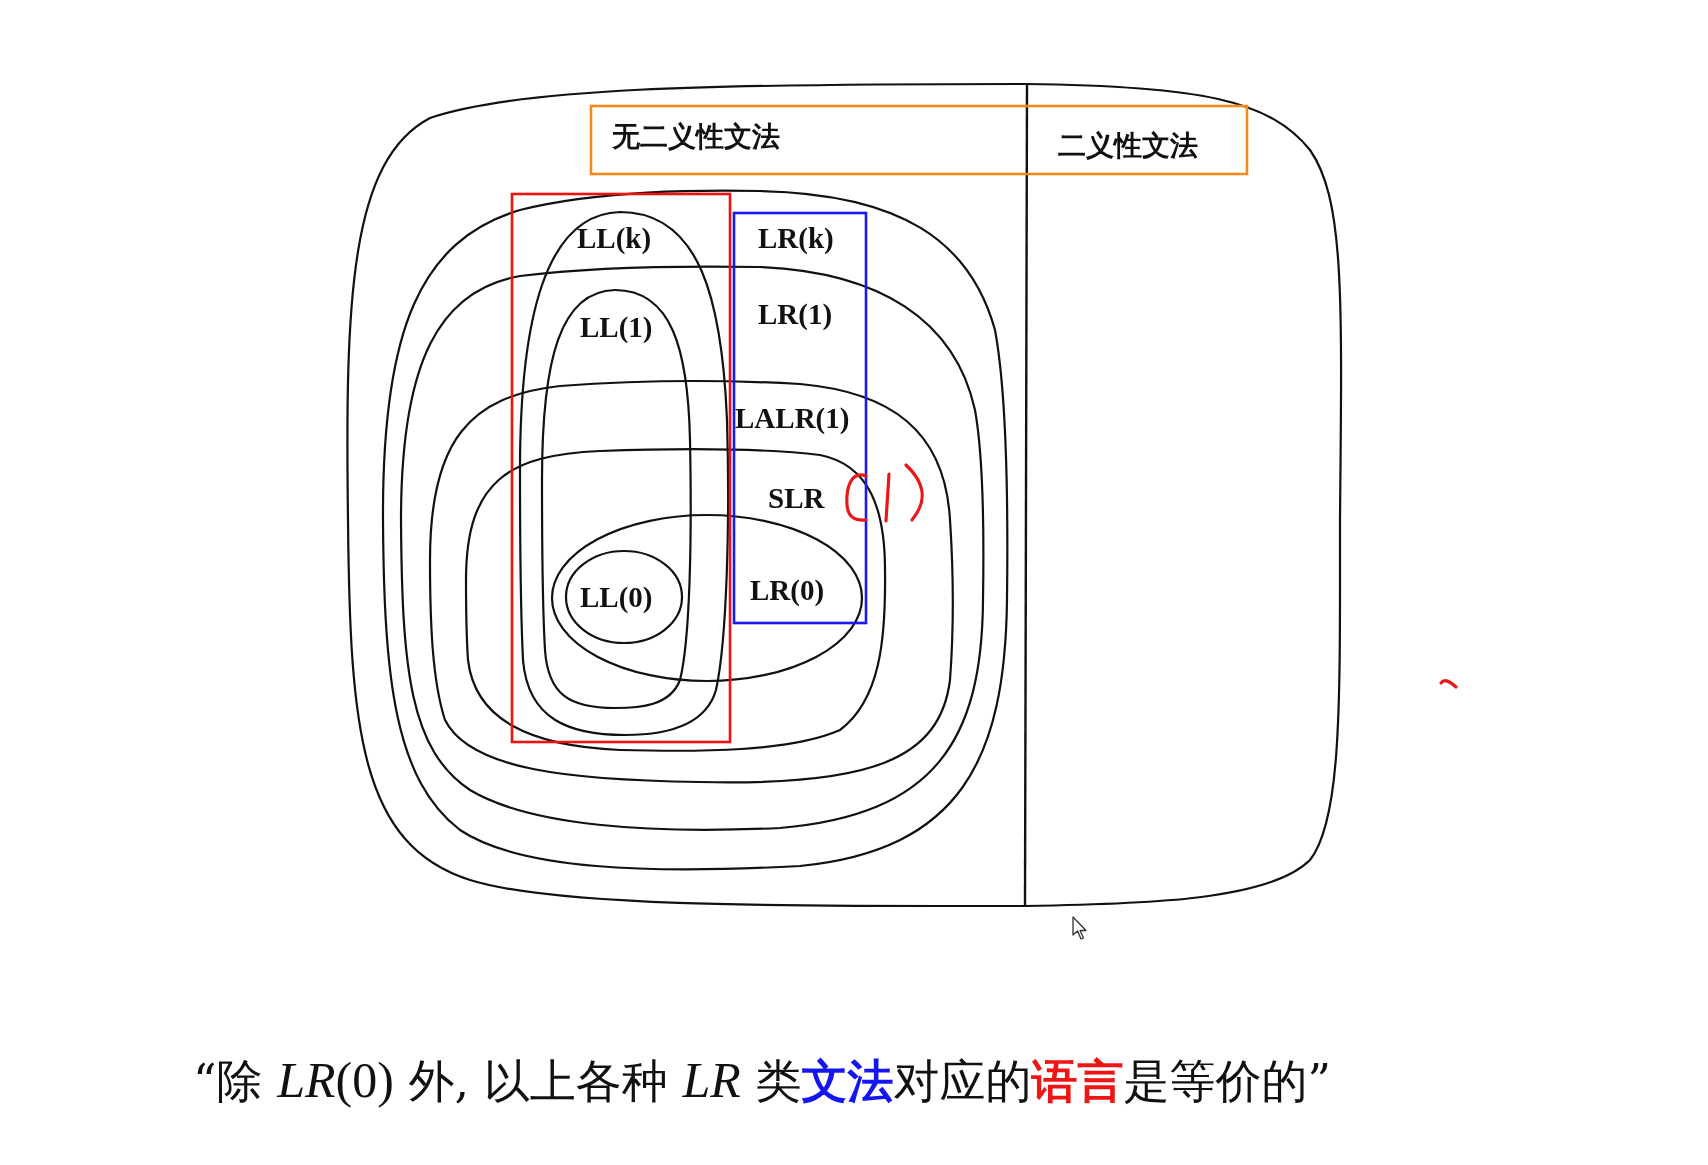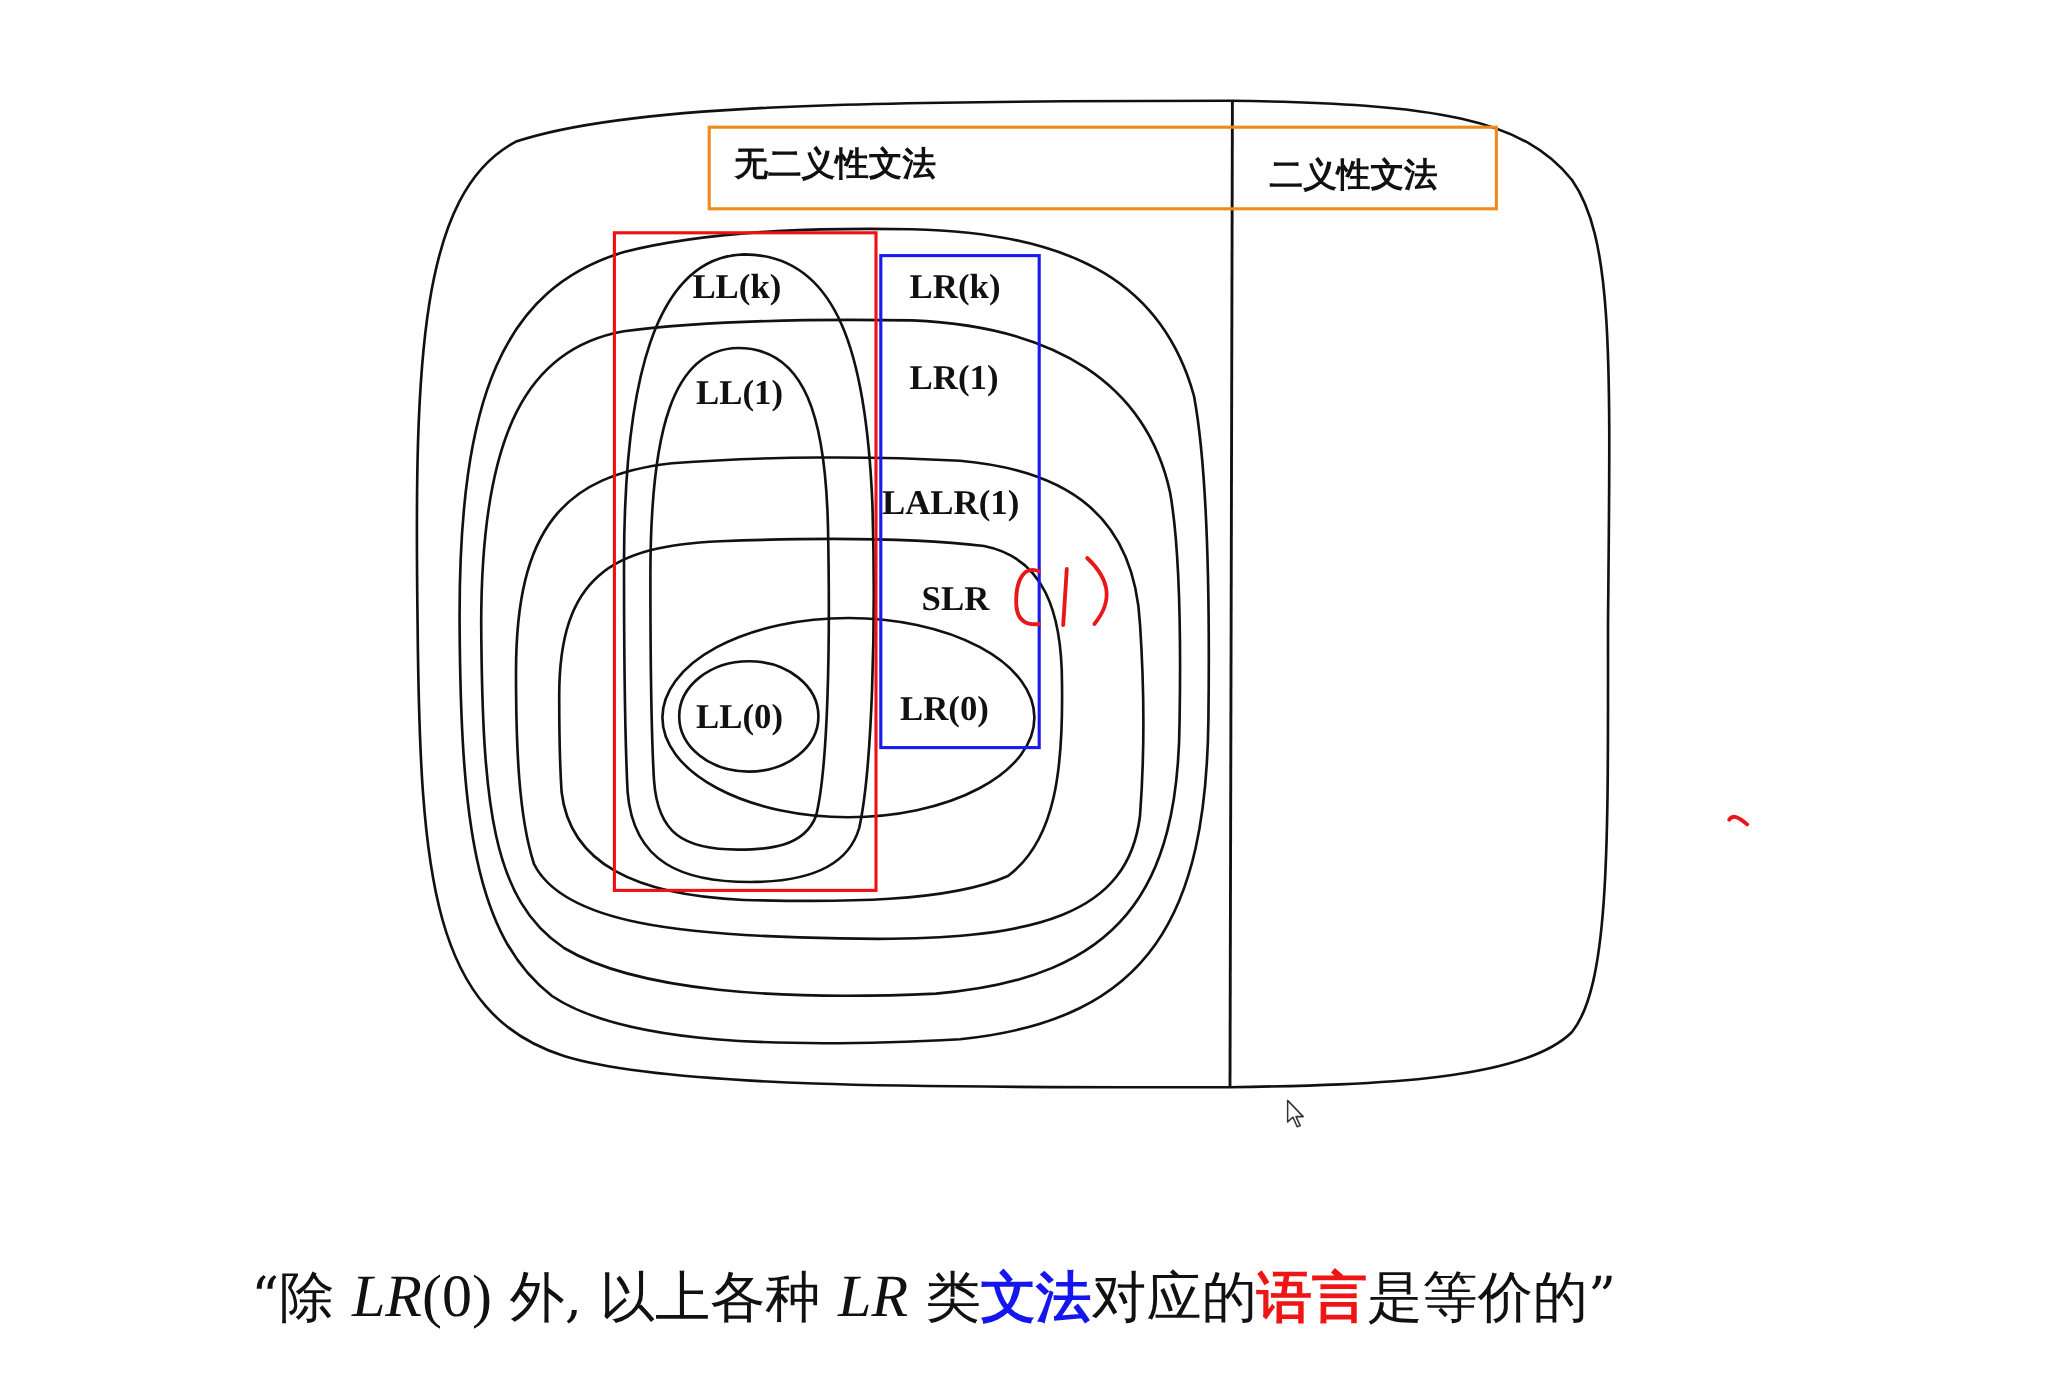--- a/index.html
+++ b/index.html
@@ -42,21 +42,21 @@
       font-size: 28px;
       fill: #111111;
     }
     .hl-orange { fill: none; stroke: #f08a1c; stroke-width: 2.6; }
     .hl-red    { fill: none; stroke: #ee1111; stroke-width: 2.6; }
     .hl-blue   { fill: none; stroke: #1a1aee; stroke-width: 2.6; }
     .ink-red   { fill: none; stroke: #e81818; stroke-width: 3.2; stroke-linecap: round; stroke-linejoin: round; }
 
     #caption {
       position: absolute;
-      left: 16px;
+      left: 0;
       top: 1048px;
       width: 1524px;
       text-align: center;
       font-family: "DejaVu Serif", "Liberation Serif", serif;
       font-size: 46px;
       line-height: 64px;
       color: #111111;
       white-space: nowrap;
       letter-spacing: 0px;
     }

